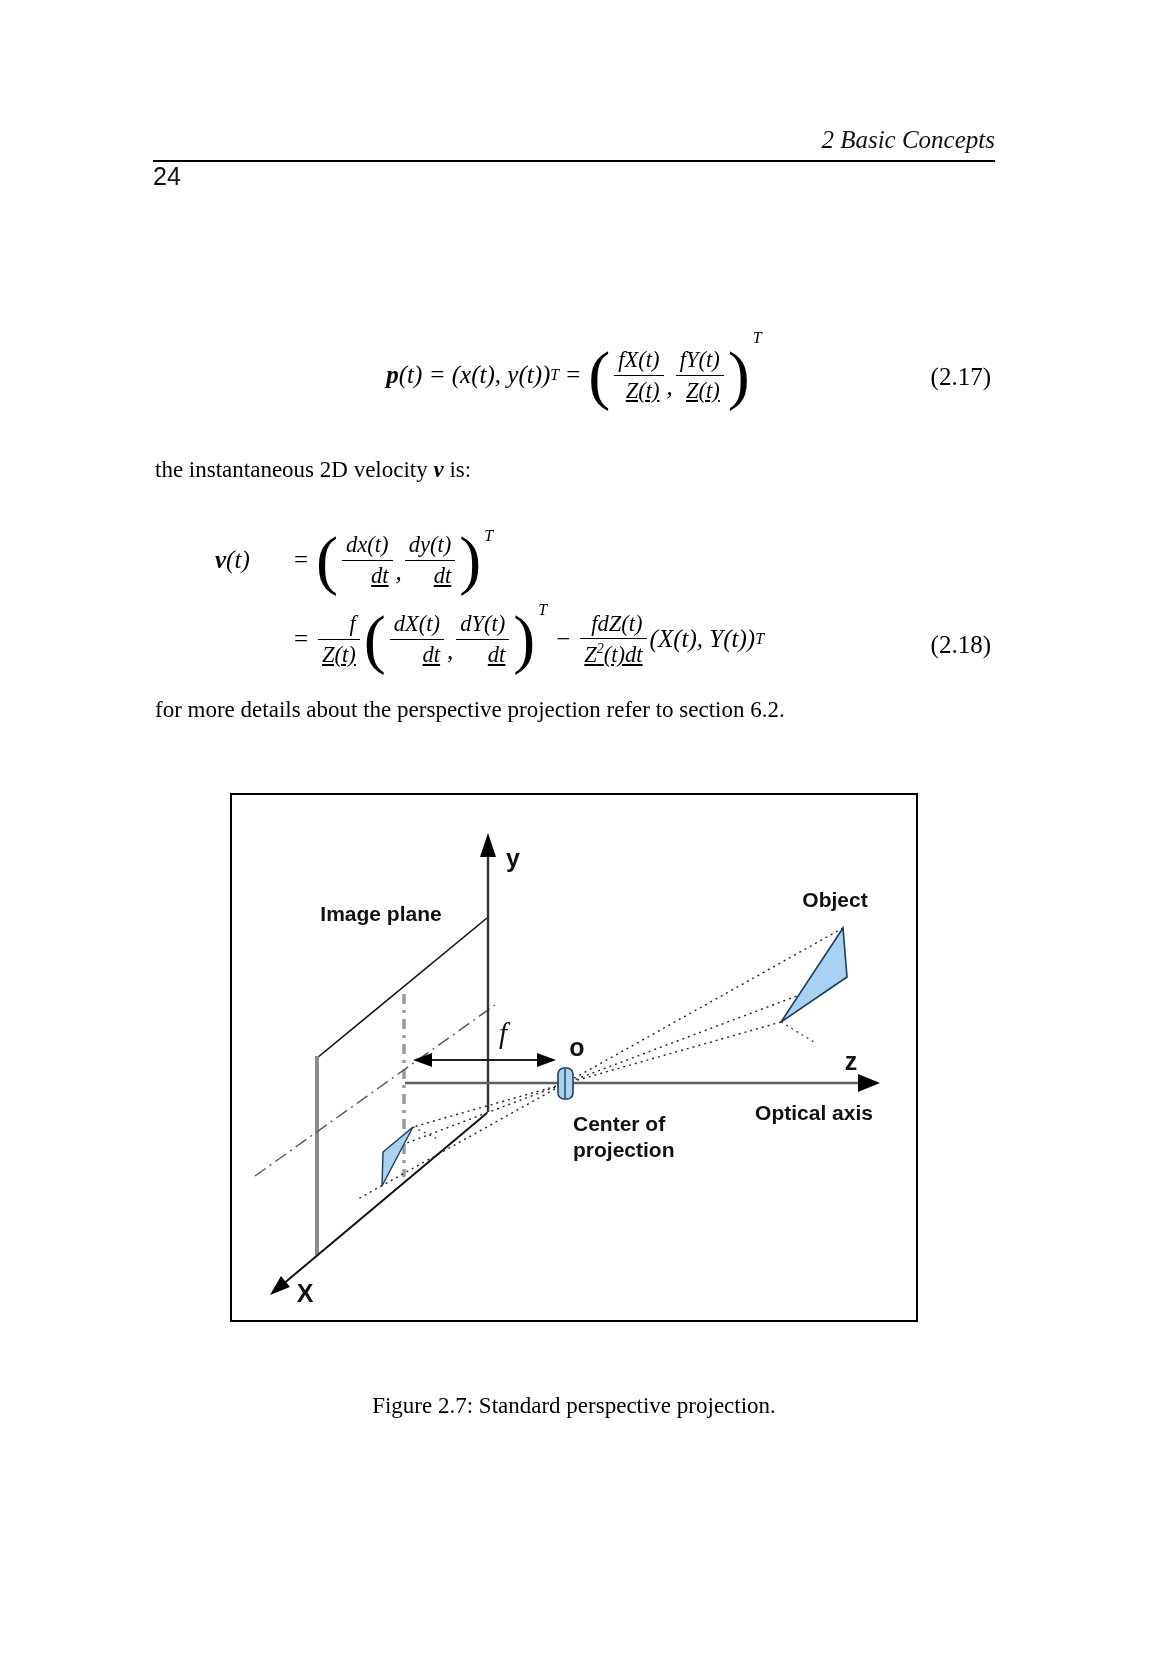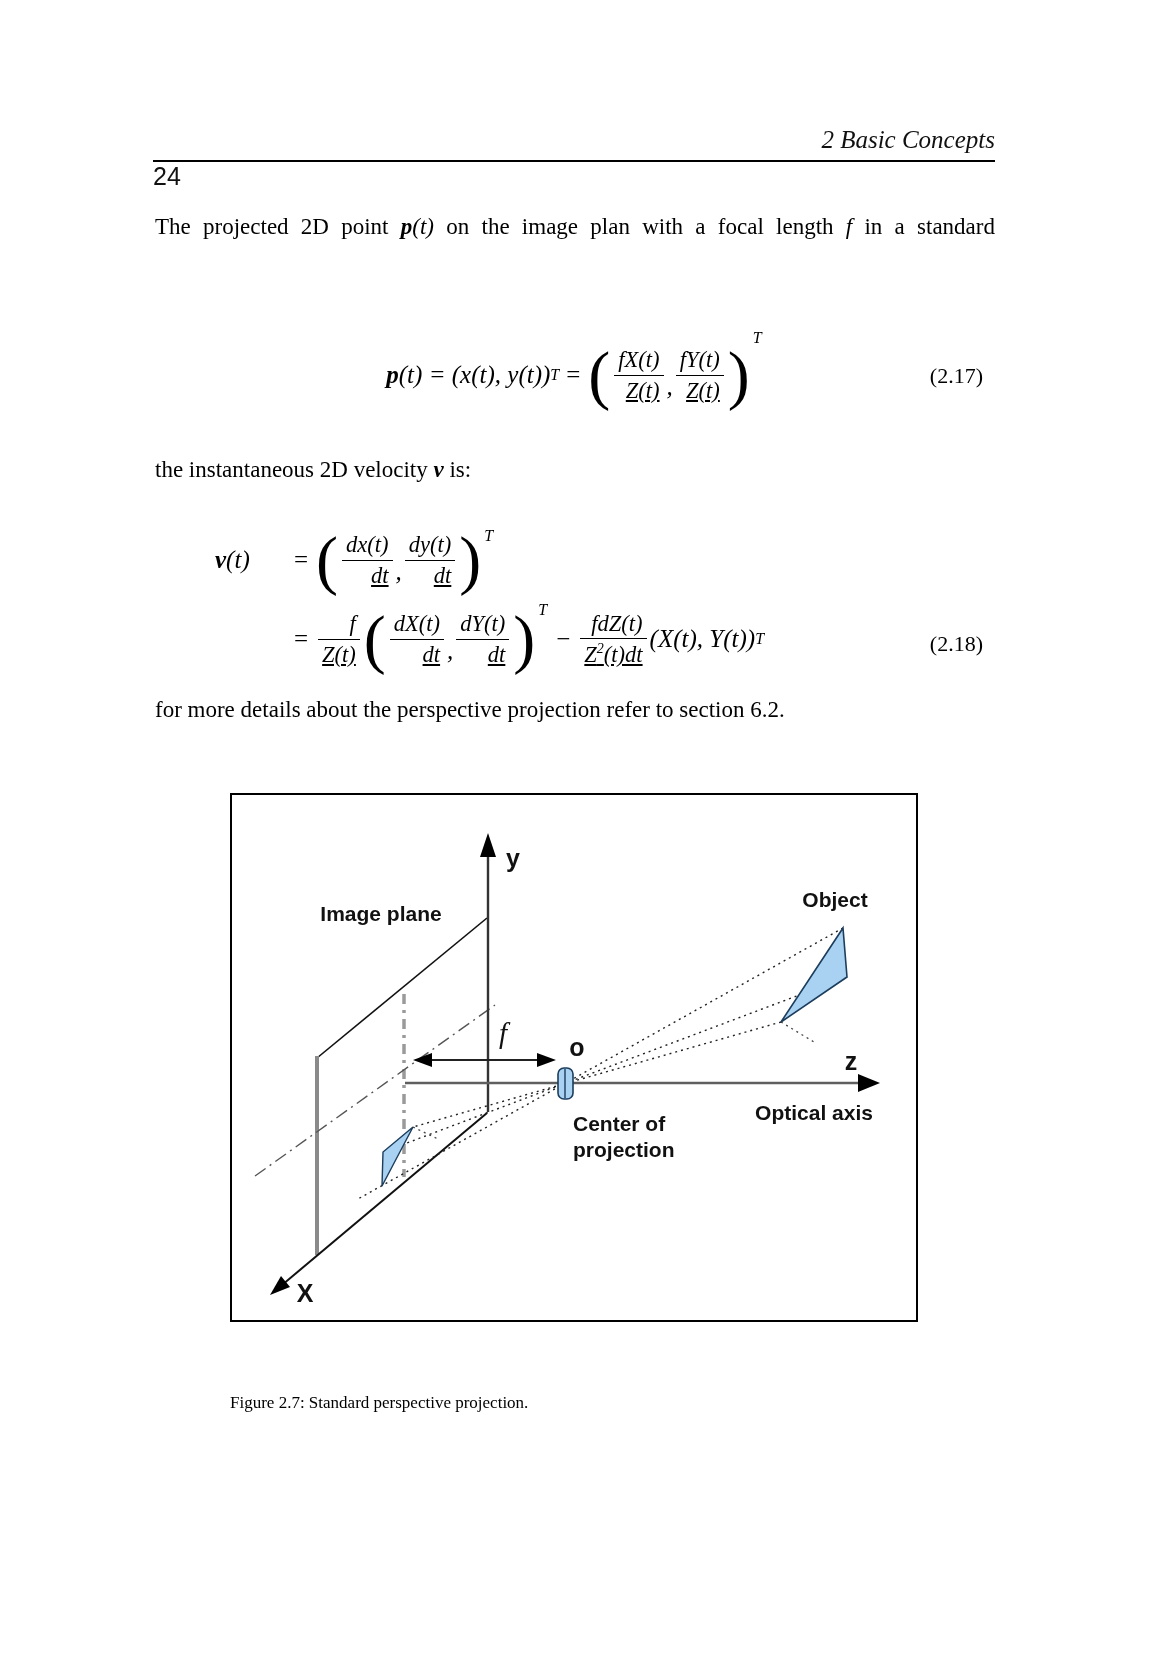--- a/index.html
+++ b/index.html
@@ -33,46 +33,45 @@
   .frac{display:inline-block;text-align:right;font-size:22.5px;line-height:1.14;margin:0 3px;font-style:italic;}
   .frac .num{display:block;padding:0 4px 2px;border-bottom:1.6px solid #000;}
   .frac .den{display:block;padding:2px 4px 0;text-decoration:underline;}
   .bigp{font-style:normal;font-size:66px;font-weight:400;line-height:0;padding:0 1px;}
   .supT{font-size:16px;font-style:italic;align-self:flex-start;margin:4px 2px 0 2px;}
   sup.t{font-size:16px;font-style:italic;}
   sup.s2{font-size:14px;font-style:italic;}
   .lowc{position:relative;top:12px;font-style:italic;}
   .eqsp{margin:0 7px;font-style:normal;}
   .eqtag{
-    position:absolute;right:12px;font-size:22px;font-style:normal;
+    position:absolute;right:4px;font-size:25px;font-style:normal;
   }
   .eq218-grid{display:grid;grid-template-columns:72px 1fr;}
   .eq218-grid .c1{display:flex;align-items:center;font-size:25px;}
   
   .figbox{position:absolute;left:230px;top:793px;width:688px;height:529px;}
   .figcaption{
     position:absolute;left:230px;top:1393px;width:688px;
-    text-align:left;font-size:17px;
+    text-align:center;font-size:23px;
   }
   svg text{font-family:"Liberation Sans",sans-serif;font-weight:600;fill:#111;}
   svg text.axis{font-size:25px;font-weight:700;}
   svg text.lbl{font-size:21px;}
   svg text.flab{font-family:"Liberation Serif",serif;font-weight:400;font-style:italic;font-size:29px;}
 </style>
 </head>
 <body>
 
 <div class="page">
 
   <div class="hdr-num">24</div>
   <div class="hdr-chapter">2 Basic Concepts</div>
   <div class="hdr-rule"></div>
 
   <div class="para" style="top:207px;">
-    <div class="jline"><span>The projected 2D point </span><span class="mb">p</span><span class="mi">(t)</span><span> on the image plan with a focal length </span><span class="mi">f</span><span> in a standard</span></div>
   </div>
 
   <div class="eqwrap" style="top:325px;height:100px;">
     <div class="eqrow" style="height:100px;">
       <span class="mb">p</span>
         <span class="math">(t) = (x(t), y(t))</span>
         <sup class="t">T</sup>
       <span class="eqsp">=</span>
       <span class="bigp">(</span>
       <span class="frac">

